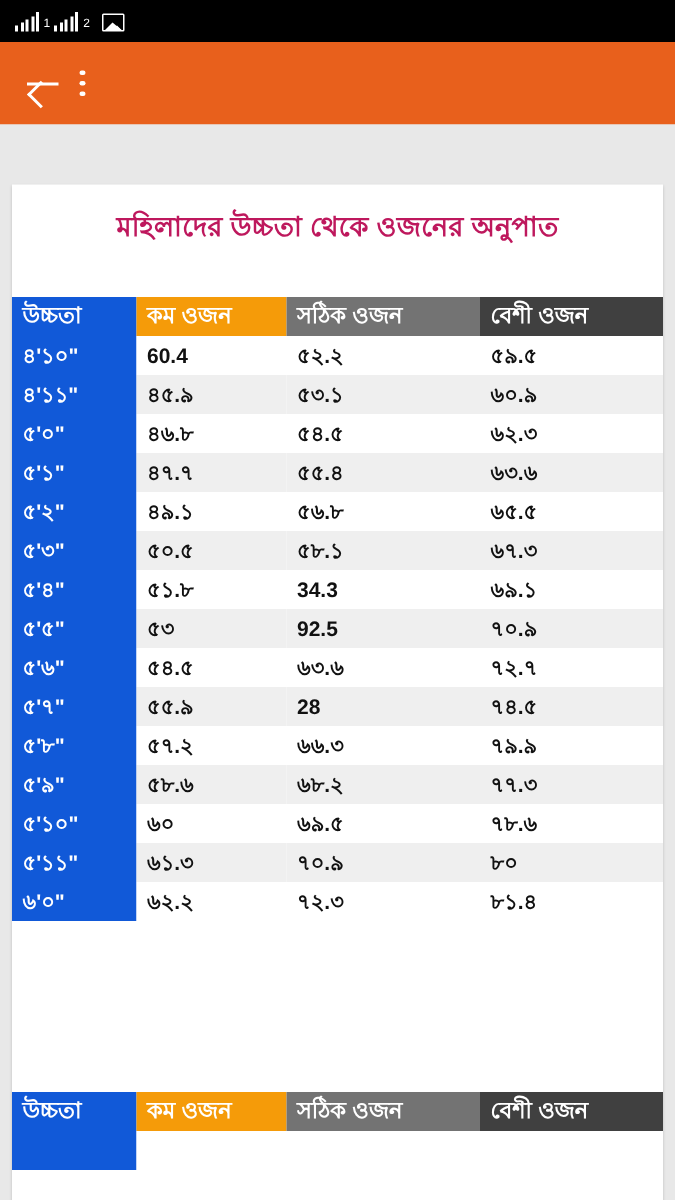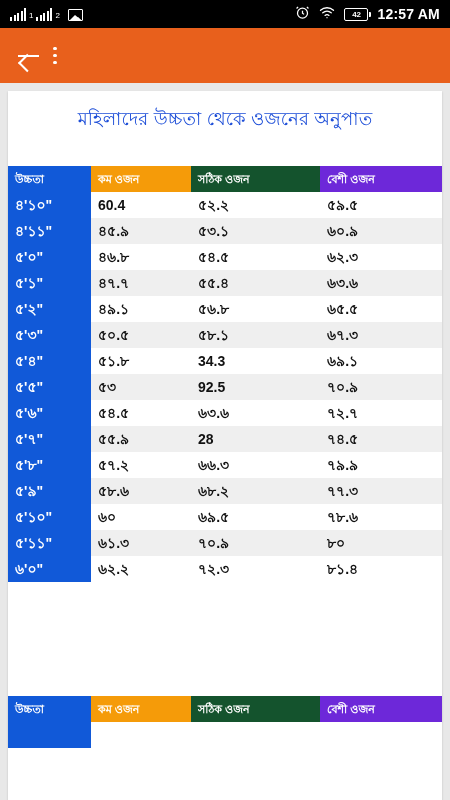--- a/index.html
+++ b/index.html
@@ -96,46 +96,47 @@
     overflow:hidden;
     position:relative;
   }
   .card{
     background:#fff; width:434px;
     box-shadow:0 1px 2px rgba(0,0,0,0.18);
     padding-bottom:2px;
     min-height:709px;
   }
   .section-title{
-    color:#1d4ed8;
-    font-size:18px; font-weight:normal;
+    color:#be185d;
+    font-size:18px; font-weight:bold;
     text-align:center;
     padding:14px 6px 0 6px;
     letter-spacing:0.2px;
+    margin-top:32px;
   }
 
   
   .wtable{ width:434px; border-collapse:collapse; table-layout:fixed; }
   .wtable col.c-h{ width:83px; }
   .wtable col.c-l{ width:100px; }
   .wtable col.c-n{ width:129px; }
   .wtable col.c-o{ width:122px; }
 
   .wtable thead th{
     height:26px;
-    color:#fff; font-size:11px; font-weight:bold;
+    color:#fff; font-size:15px; font-weight:bold;
     text-align:left; padding-left:7px;
     vertical-align:middle;
     line-height:26px;
     white-space:nowrap;
   }
   th.h-height{ background:#1159d8; }
   th.h-low{    background:#f59b09; }
-  th.h-normal{ background:#14532d; }
-  th.h-over{   background:#6d28d9; }
+  th.h-normal{ background:#737373; }
+  th.h-over{   background:#404040; }
 
   .wtable tbody td{
     height:26px; line-height:26px;
     font-size:14px; font-weight:bold; color:#111;
     padding-left:7px; vertical-align:middle;
     white-space:nowrap;
   }
   .wtable tbody td.height-cell{
     background:#1159d8; color:#fff; font-size:14px;
   }
@@ -160,41 +161,20 @@
     <span class="simnum">1</span>
     <span class="signal">
       <i></i>
         <i></i>
         <i></i>
         <i></i>
         <i></i>
     </span>
     <span class="simnum">2</span>
     <span class="photo-icon"></span>
-  </div>
-  <div class="sb-right">
-    <span>
-      <svg width="15" height="15" viewBox="0 0 24 24" fill="none" stroke="#fff" stroke-width="2">
-        <circle cx="12" cy="13" r="8"></circle>
-          <path d="M12 9v4l2.5 2"></path>
-        <path d="M5 3L2.5 5.5M19 3l2.5 2.5"></path>
-      </svg>
-    </span>
-    <span>
-      <svg width="16" height="13" viewBox="0 0 24 20" fill="none" stroke="#fff" stroke-width="2" stroke-linecap="round">
-        <path d="M2 6.5a15 15 0 0 1 20 0"></path>
-        <path d="M5.5 10.5a10 10 0 0 1 13 0"></path>
-        <path d="M9 14.5a5 5 0 0 1 6 0"></path>
-        <circle cx="12" cy="18" r="1" fill="#fff" stroke="none"></circle>
-      </svg>
-    </span>
-    <span class="battery">
-      <span>42</span>
-    </span>
-    <span class="clock-time">12:57 AM</span>
   </div>
 </div>
 
 <div class="toolbar">
   <div class="back-arrow"></div>
   <div class="menu-dots">
     <span></span>
       <span></span>
       <span></span>
   </div>

